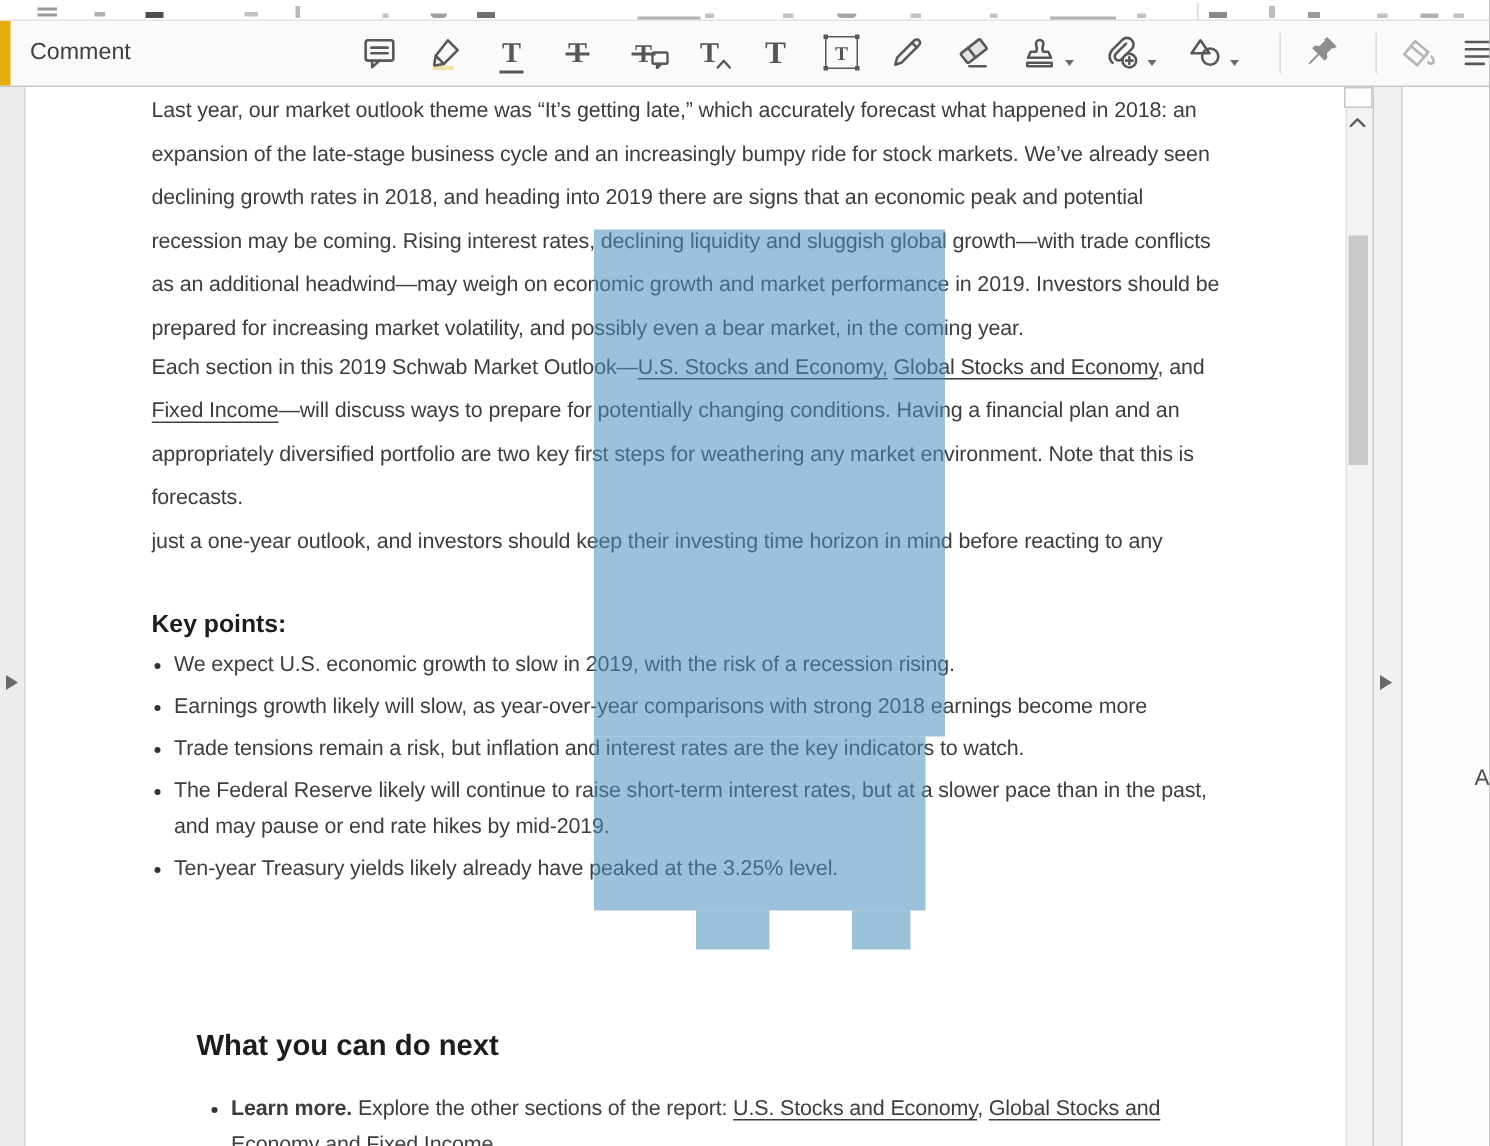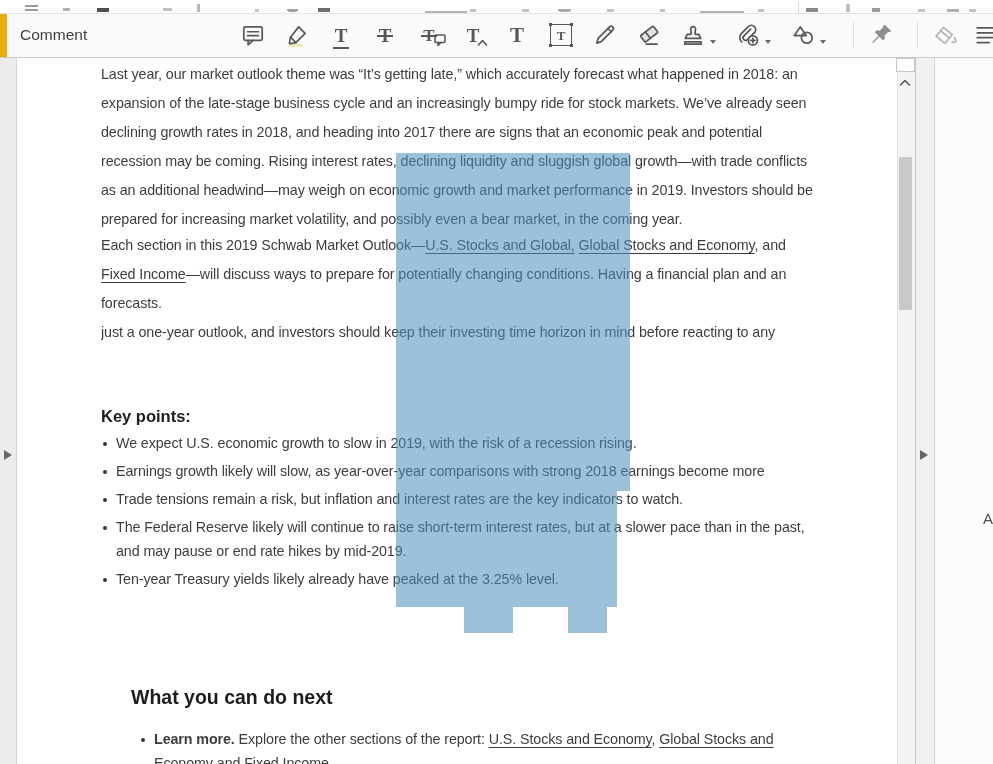--- a/index.html
+++ b/index.html
@@ -235,28 +235,29 @@
 
   <div id="left-strip">
     <span class="arrow-right" style="left:4px;top:392px"></span>
   </div>
 
   <div id="page"></div>
 
   <div class="txt" style="top:60px">
       <div class="tline"><span>Last year, our market outlook theme was “It’s getting late,” which accurately forecast what happened in 2018: an</span></div>
       <div class="tline"><span>expansion of the late-stage business cycle and an increasingly bumpy ride for stock markets. We’ve already seen</span></div>
-      <div class="tline"><span>declining growth rates in 2018, and heading into 2017 there are signs that an economic peak and potential</span></div>
+      <div class="tline"><span>declining growth rates in 2018, and heading into 2019 there are signs that an economic peak and potential</span></div>
       <div class="tline"><span>recession may be coming. Rising interest rates, declining liquidity and sluggish global growth—with trade conflicts</span></div>
       <div class="tline"><span>as an additional headwind—may weigh on economic growth and market performance in 2019. Investors should be</span></div>
       <div class="tline"><span>prepared for increasing market volatility, and possibly even a bear market, in the coming year.</span></div>
     </div>
   <div class="txt" style="top:231px">
-      <div class="tline"><span>Each section in this 2019 Schwab Market Outlook—</span><span class="seg-link">U.S. Stocks and Global,</span><span> </span><span class="seg-link">Global Stocks and Economy</span><span>, and</span></div>
+      <div class="tline"><span>Each section in this 2019 Schwab Market Outlook—</span><span class="seg-link">U.S. Stocks and Economy,</span><span> </span><span class="seg-link">Global Stocks and Economy</span><span>, and</span></div>
       <div class="tline"><span class="seg-link">Fixed Income</span><span>—will discuss ways to prepare for potentially changing conditions. Having a financial plan and an</span></div>
+      <div class="tline"><span>appropriately diversified portfolio are two key first steps for weathering any market environment. Note that this is</span></div>
       <div class="tline"><span>forecasts.</span></div>
       <div class="tline"><span>just a one-year outlook, and investors should keep their investing time horizon in mind before reacting to any</span></div>
     </div>
 
   <div class="h1" style="top:407px;font-size:16.5px">Key points:</div>
 
   <ul class="blist" style="top:432px">
     <li>
         <span class="bdot"></span>
         <div>

